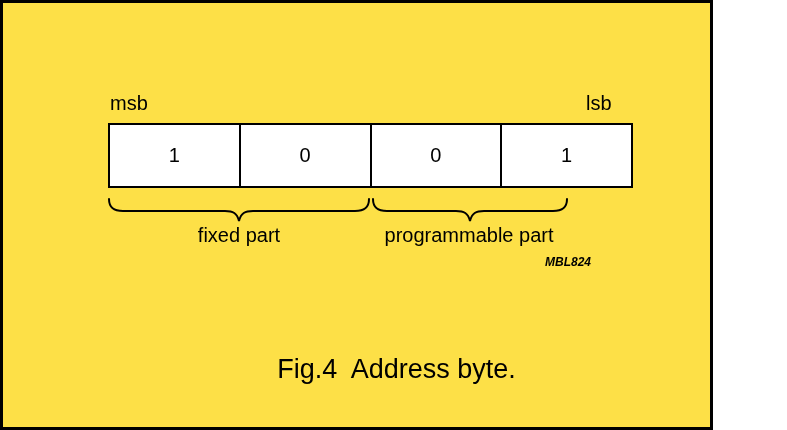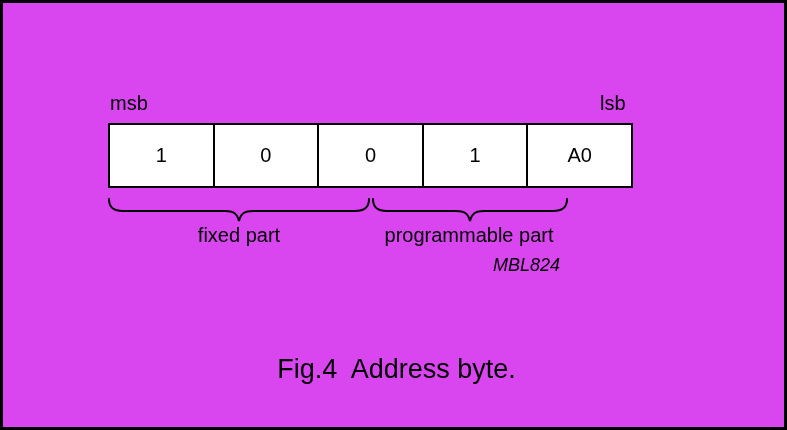--- a/index.html
+++ b/index.html
@@ -4,36 +4,36 @@
 <style>
   html, body {
     margin: 0;
     padding: 0;
     background: #ffffff;
     font-family: "Liberation Sans", sans-serif;
     color: #000000;
   }
   .page {
     position: relative;
-    width: 787px;
+    width: 713px;
     height: 430px;
-    background: #d946ef;
+    background: #fde047;
     box-sizing: border-box;
     border: 3px solid #000000;
     overflow: hidden;
   }
   .end-label {
     position: absolute;
     top: 89px;
     font-size: 20px;
     line-height: 22px;
     color: #000000;
   }
   .msb { left: 107px; }
-  .lsb { left: 597px; }
+  .lsb { left: 583px; }
   .byte-row {
     position: absolute;
     left: 105px;
     top: 120px;
     width: 525px;
     height: 65px;
     display: flex;
     box-sizing: border-box;
     border: 2px solid #000000;
     background: #ffffff;
@@ -62,24 +62,25 @@
     text-align: center;
     color: #000000;
   }
   .group-label.fixed { left: 105px; width: 262px; }
   .group-label.prog  { left: 360px; width: 212px; }
   .code-label {
     position: absolute;
     top: 252px;
     left: 490px;
     width: 150px;
-    text-align: left;
-    font-size: 18px;
+    text-align: center;
+    font-size: 12px;
     font-style: italic;
     color: #000000;
+    font-weight: bold;
   }
   .caption {
     position: absolute;
     top: 351px;
     left: 0;
     width: 787px;
     text-align: center;
     font-size: 27px;
     white-space: pre;
     color: #000000;
@@ -99,23 +100,20 @@
     </div>
     <div class="bit-cell">
       <span>0</span>
     </div>
     <div class="bit-cell">
       <span>0</span>
     </div>
     <div class="bit-cell">
       <span>1</span>
     </div>
-    <div class="bit-cell">
-      <span>A0</span>
-    </div>
   </div>
 
   <svg class="brace brace-1" width="264" height="26" viewBox="0 0 264 26">
     <path d="M2,2 C2,11 7,14 16,14 L118,14 C126,14 130,16 132,24 C134,16 138,14 146,14 L248,14 C257,14 262,11 262,2" fill="none" stroke="#000000" stroke-width="2" stroke-linecap="round"></path>
   </svg>
 
   <svg class="brace brace-2" width="198" height="26" viewBox="0 0 198 26">
     <path d="M2,2 C2,11 7,14 16,14 L85,14 C93,14 97,16 99,24 C101,16 105,14 113,14 L182,14 C191,14 196,11 196,2" fill="none" stroke="#000000" stroke-width="2" stroke-linecap="round"></path>
   </svg>
 

